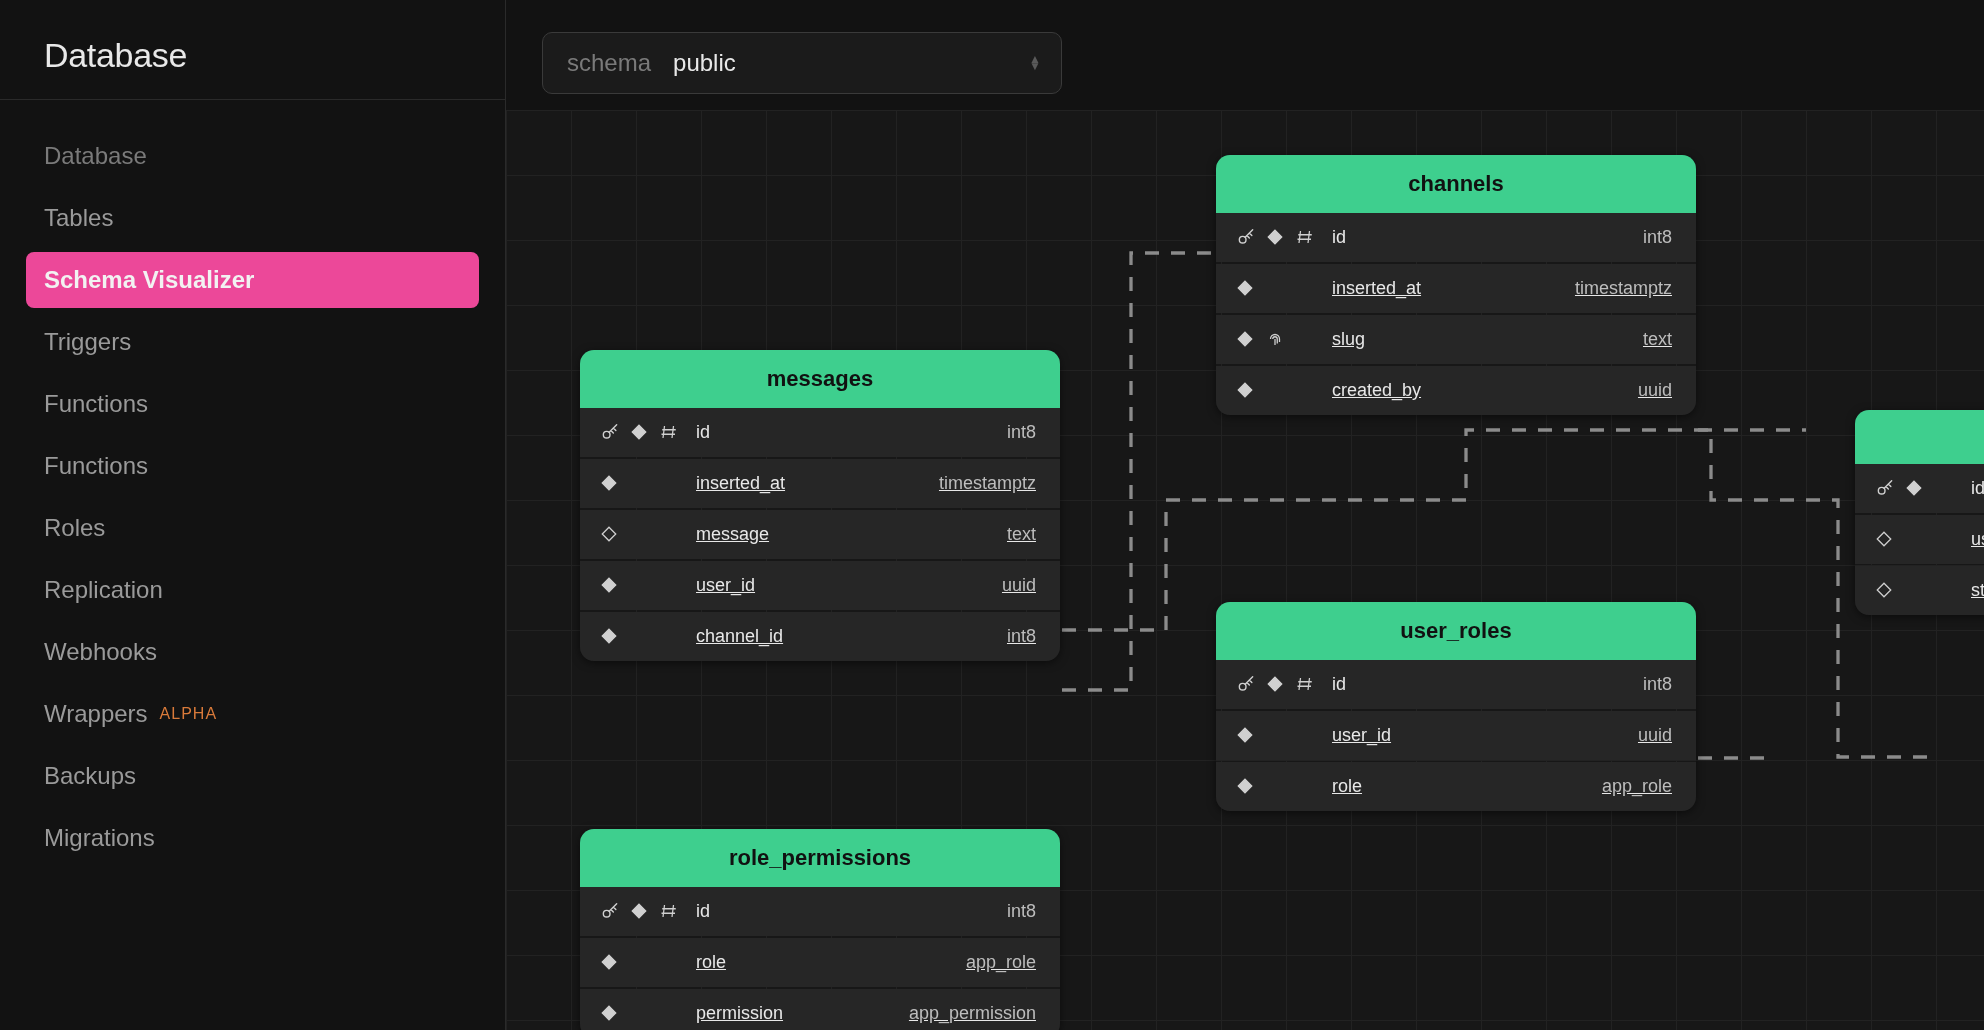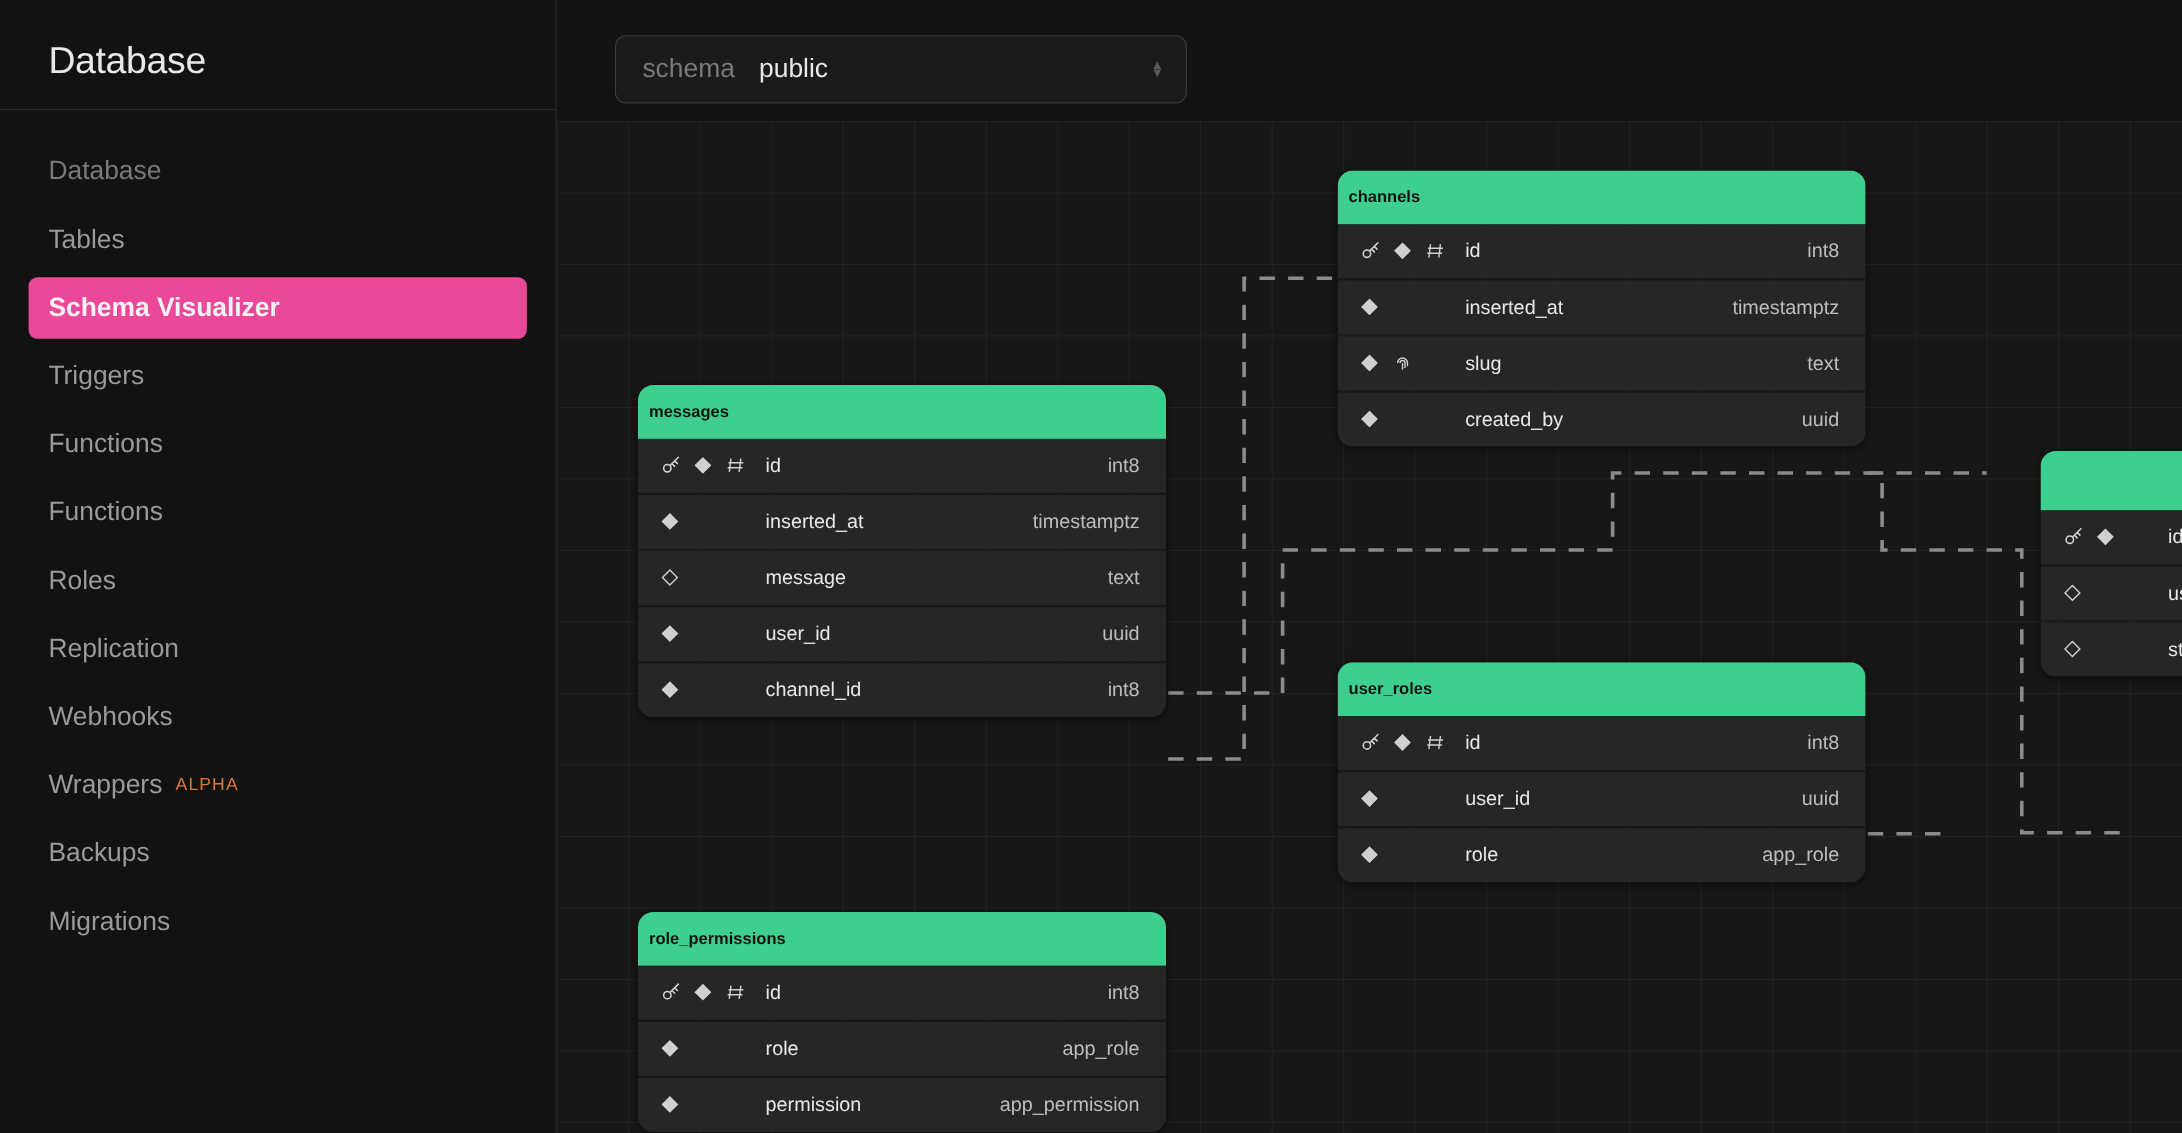--- a/index.html
+++ b/index.html
@@ -93,21 +93,20 @@
     display: inline-flex;
     align-items: center;
     gap: 22px;
     border: 1px solid #3a3a3a;
     background: #1b1b1b;
     border-radius: 10px;
     padding: 16px 54px 16px 24px;
     font-size: 24px;
     position: relative;
     min-width: 520px;
-    margin-left: 17px;
   }
   .schema-label { color: #7a7a7a; }
   .schema-value { color: #e8e8e8; }
   .schema-chevrons {
     position: absolute;
     right: 20px;
     top: 50%;
     transform: translateY(-50%);
     color: #5a5a5a;
     display: flex;
@@ -137,33 +136,34 @@
     position: absolute;
     width: 480px;
     border-radius: 14px;
     overflow: hidden;
     box-shadow: 0 2px 8px rgba(0,0,0,.5);
     z-index: 2;
   }
   .node-header {
     background: #3ecf8e;
     color: #111;
-    font-size: 15px;
+    text-align: center;
+    font-size: 22px;
     font-weight: 700;
     padding: 16px 10px;
   }
   .row {
     display: flex;
     align-items: center;
     background: #262626;
     padding: 14px 24px 14px 20px;
     font-size: 18px;
     gap: 0;
   }
-  .row + .row { margin-top: 2px; }
+  .row + .row { margin-top: 2px; text-decoration: underline; }
   .row .icons {
     width: 96px;
     display: flex;
     align-items: center;
     gap: 10px;
     flex-shrink: 0;
   }
   .row .colname { flex: 1; color: #e8e8e8; }
   .row .coltype { color: #bdbdbd; text-align: right; }
 

